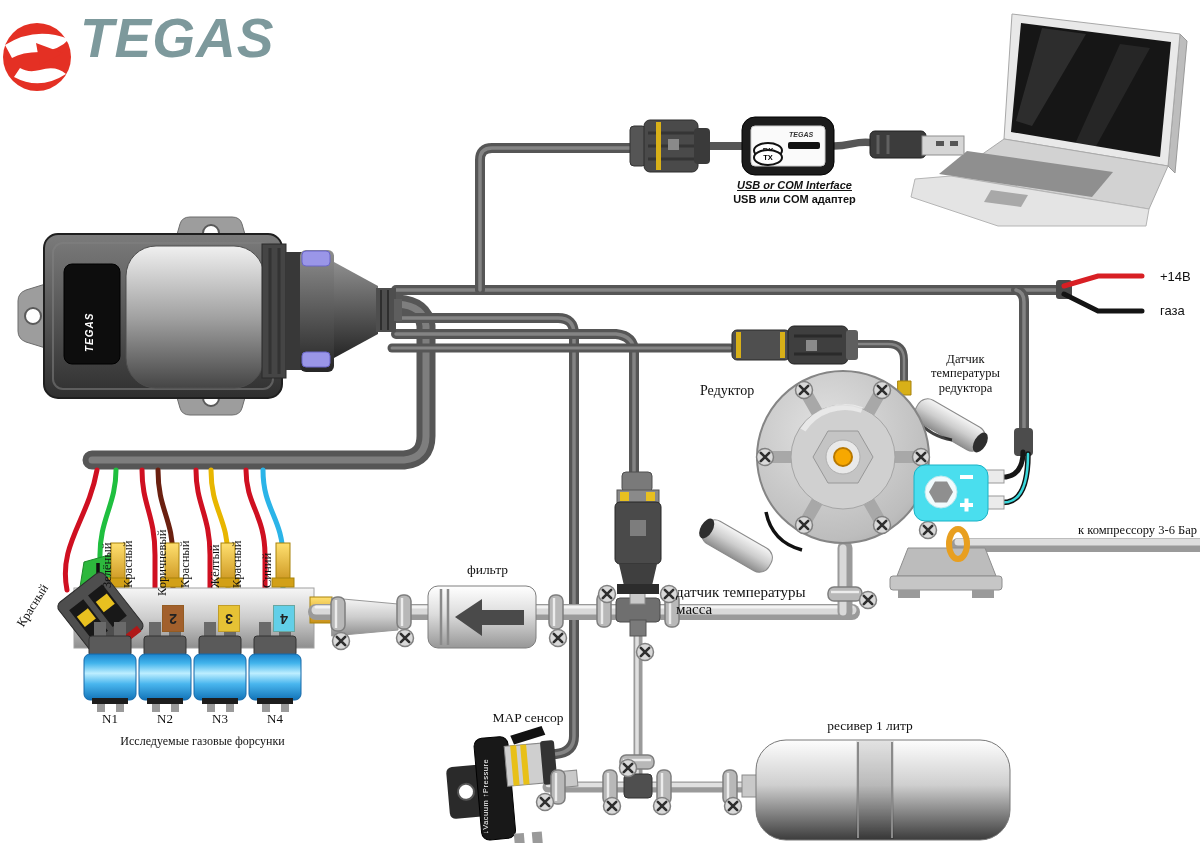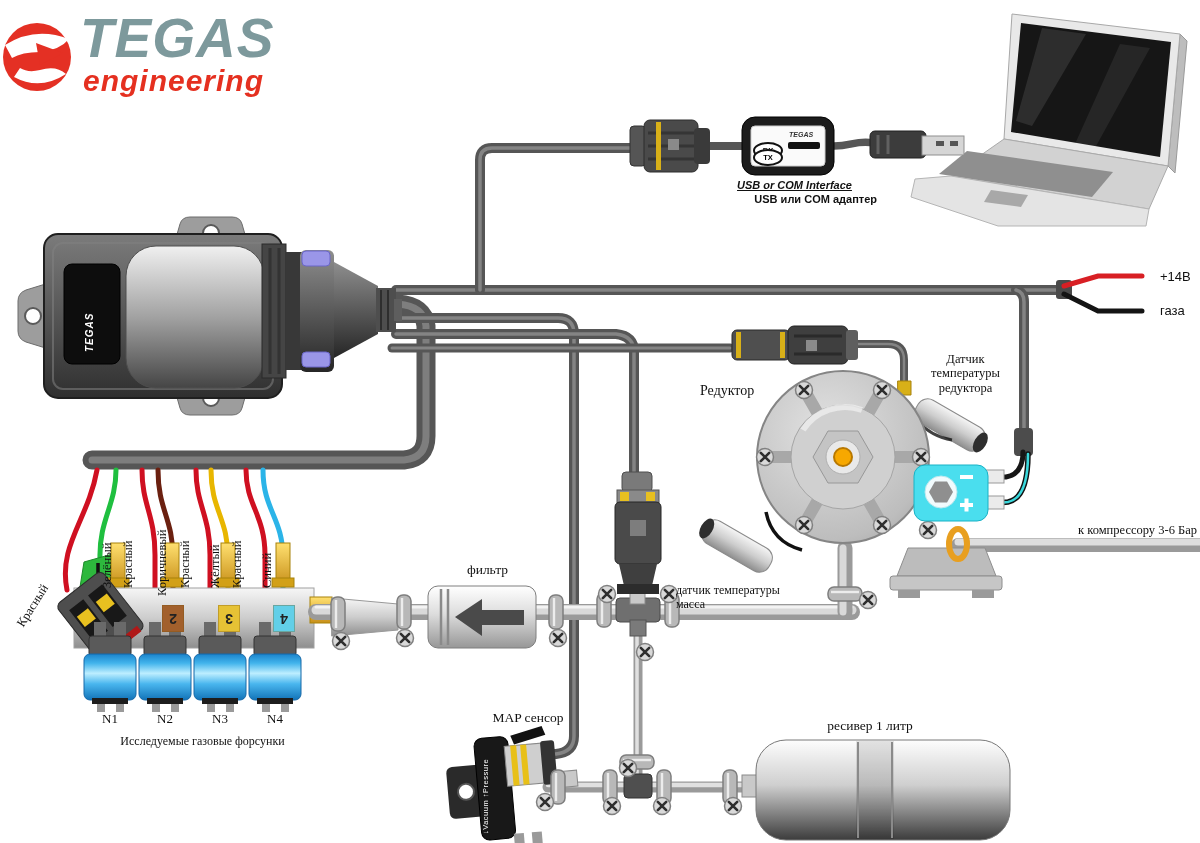--- a/index.html
+++ b/index.html
@@ -11,21 +11,21 @@
   .ctr{text-align:center;}
   .rgt{text-align:right;}
   .vlabel{position:absolute;z-index:3;transform-origin:0 0;transform:rotate(-90deg);
           font:12.5px "Liberation Serif",serif;white-space:nowrap;color:#111;}
   .dlabel{position:absolute;z-index:3;transform-origin:0 0;transform:rotate(-58deg);
           font:12.5px "Liberation Serif",serif;white-space:nowrap;color:#111;}
   .title{font:bold 25px "Liberation Serif",serif;letter-spacing:.5px;}
   .brand{font:italic 800 55px "Liberation Sans",sans-serif;color:#7d999c;letter-spacing:1px;}
   .brandsub{font:italic bold 30px "Liberation Sans",sans-serif;color:#e53020;letter-spacing:1px;}
   .adcap1{font:italic bold 11px "Liberation Sans",sans-serif;text-decoration:underline;}
-  .adcap2{font:bold 11px "Liberation Sans",sans-serif;text-align:right;}
+  .adcap2{font:bold 11px "Liberation Sans",sans-serif;}
   .oval{position:absolute;z-index:4;width:26px;height:13px;border:2px solid #111;border-radius:50%;
         font:bold 7.5px "Liberation Sans",sans-serif;text-align:center;line-height:13px;background:#fff;}
   .adbrand{position:absolute;z-index:4;font:italic bold 7px "Liberation Sans",sans-serif;color:#333;}
   .adbar{position:absolute;z-index:4;width:32px;height:7px;background:#111;border-radius:2px;}
   .pwr{font:13px "Liberation Sans",sans-serif;}
   .tag{position:absolute;z-index:4;width:20px;height:25px;transform:rotate(180deg);
        font:bold 14px "Liberation Sans",sans-serif;color:#222;text-align:center;line-height:25px;
        border:1px solid #77551155;}
   .tag2{background:#a2602c;}
   .tag3{background:#e6c235;}
@@ -439,21 +439,20 @@
 
   <g>
     <circle cx="37" cy="57" r="34" fill="#e43024"></circle>
     <path d="M 5,45 Q 35,26 69,39 Q 60,50 40,52 Q 22,52 12,58 Z" fill="#ffffff"></path>
     <path d="M 14,77 Q 40,91 66,74 Q 56,65 40,70 Q 28,73 20,68 Z" fill="#ffffff"></path>
     <polygon points="36,43 63,53 40,65" fill="#e43024"></polygon>
   </g>
 </svg>
 
 <div class="lbl brand" style="left:80px;top:6px;">TEGAS</div>
-<div class="lbl brandsub" style="left:83px;top:64px;">engineering</div>
 
 <div class="oval" style="left:753px;top:130px;margin-top:12px;">RX</div>
 <div class="oval" style="left:753px;top:149px;">TX</div>
 <div class="adbrand" style="left:789px;top:131px;">TEGAS</div>
 <div class="adbar" style="left:788px;top:142px;"></div>
 <div class="lbl adcap1 ctr" style="left:712px;top:179px;width:165px;">USB or COM Interface</div>
 <div class="lbl adcap2 ctr" style="left:712px;top:193px;width:165px;">USB или COM адаптер</div>
 
 <div class="lbl pwr" style="left:1160px;top:269px;">+14В</div>
 <div class="lbl pwr" style="left:1160px;top:303px;">газа</div>
@@ -461,21 +460,21 @@
 <div class="ecu-label" style="left:84px;top:352px;">TEGAS</div>
 
 <div class="lbl serif" style="left:700px;top:383px;width:95px;font-size:14px;">Редуктор</div>
 
 <div class="lbl serif ctr small2line" style="left:903px;top:352px;width:125px;font-size:12.5px;">
   <div>Датчик</div>
   <div>температуры</div>
   <div>редуктора</div>
 </div>
 
-<div class="lbl serif small2line" style="left:676px;top:584px;width:135px;font-size:12px;">
+<div class="lbl serif small2line" style="left:676px;top:584px;width:135px;font-size:15px;">
   <div>датчик температуры</div>
   <div>масса</div>
 </div>
 
 <div class="lbl serif ctr" style="left:445px;top:562px;width:85px;font-size:13.5px;">фильтр</div>
 <div class="lbl serif ctr" style="left:468px;top:710px;width:120px;font-size:13.5px;">MAP сенсор</div>
 <div class="lbl serif ctr" style="left:800px;top:718px;width:140px;font-size:13.5px;">ресивер 1 литр</div>
 <div class="lbl serif rgt" style="left:1030px;top:523px;width:167px;font-size:12.5px;">к компрессору 3-6 Бар</div>
 <div class="lbl serif ctr" style="left:80px;top:734px;width:245px;font-size:12px;">Исследуемые газовые форсунки</div>
 

